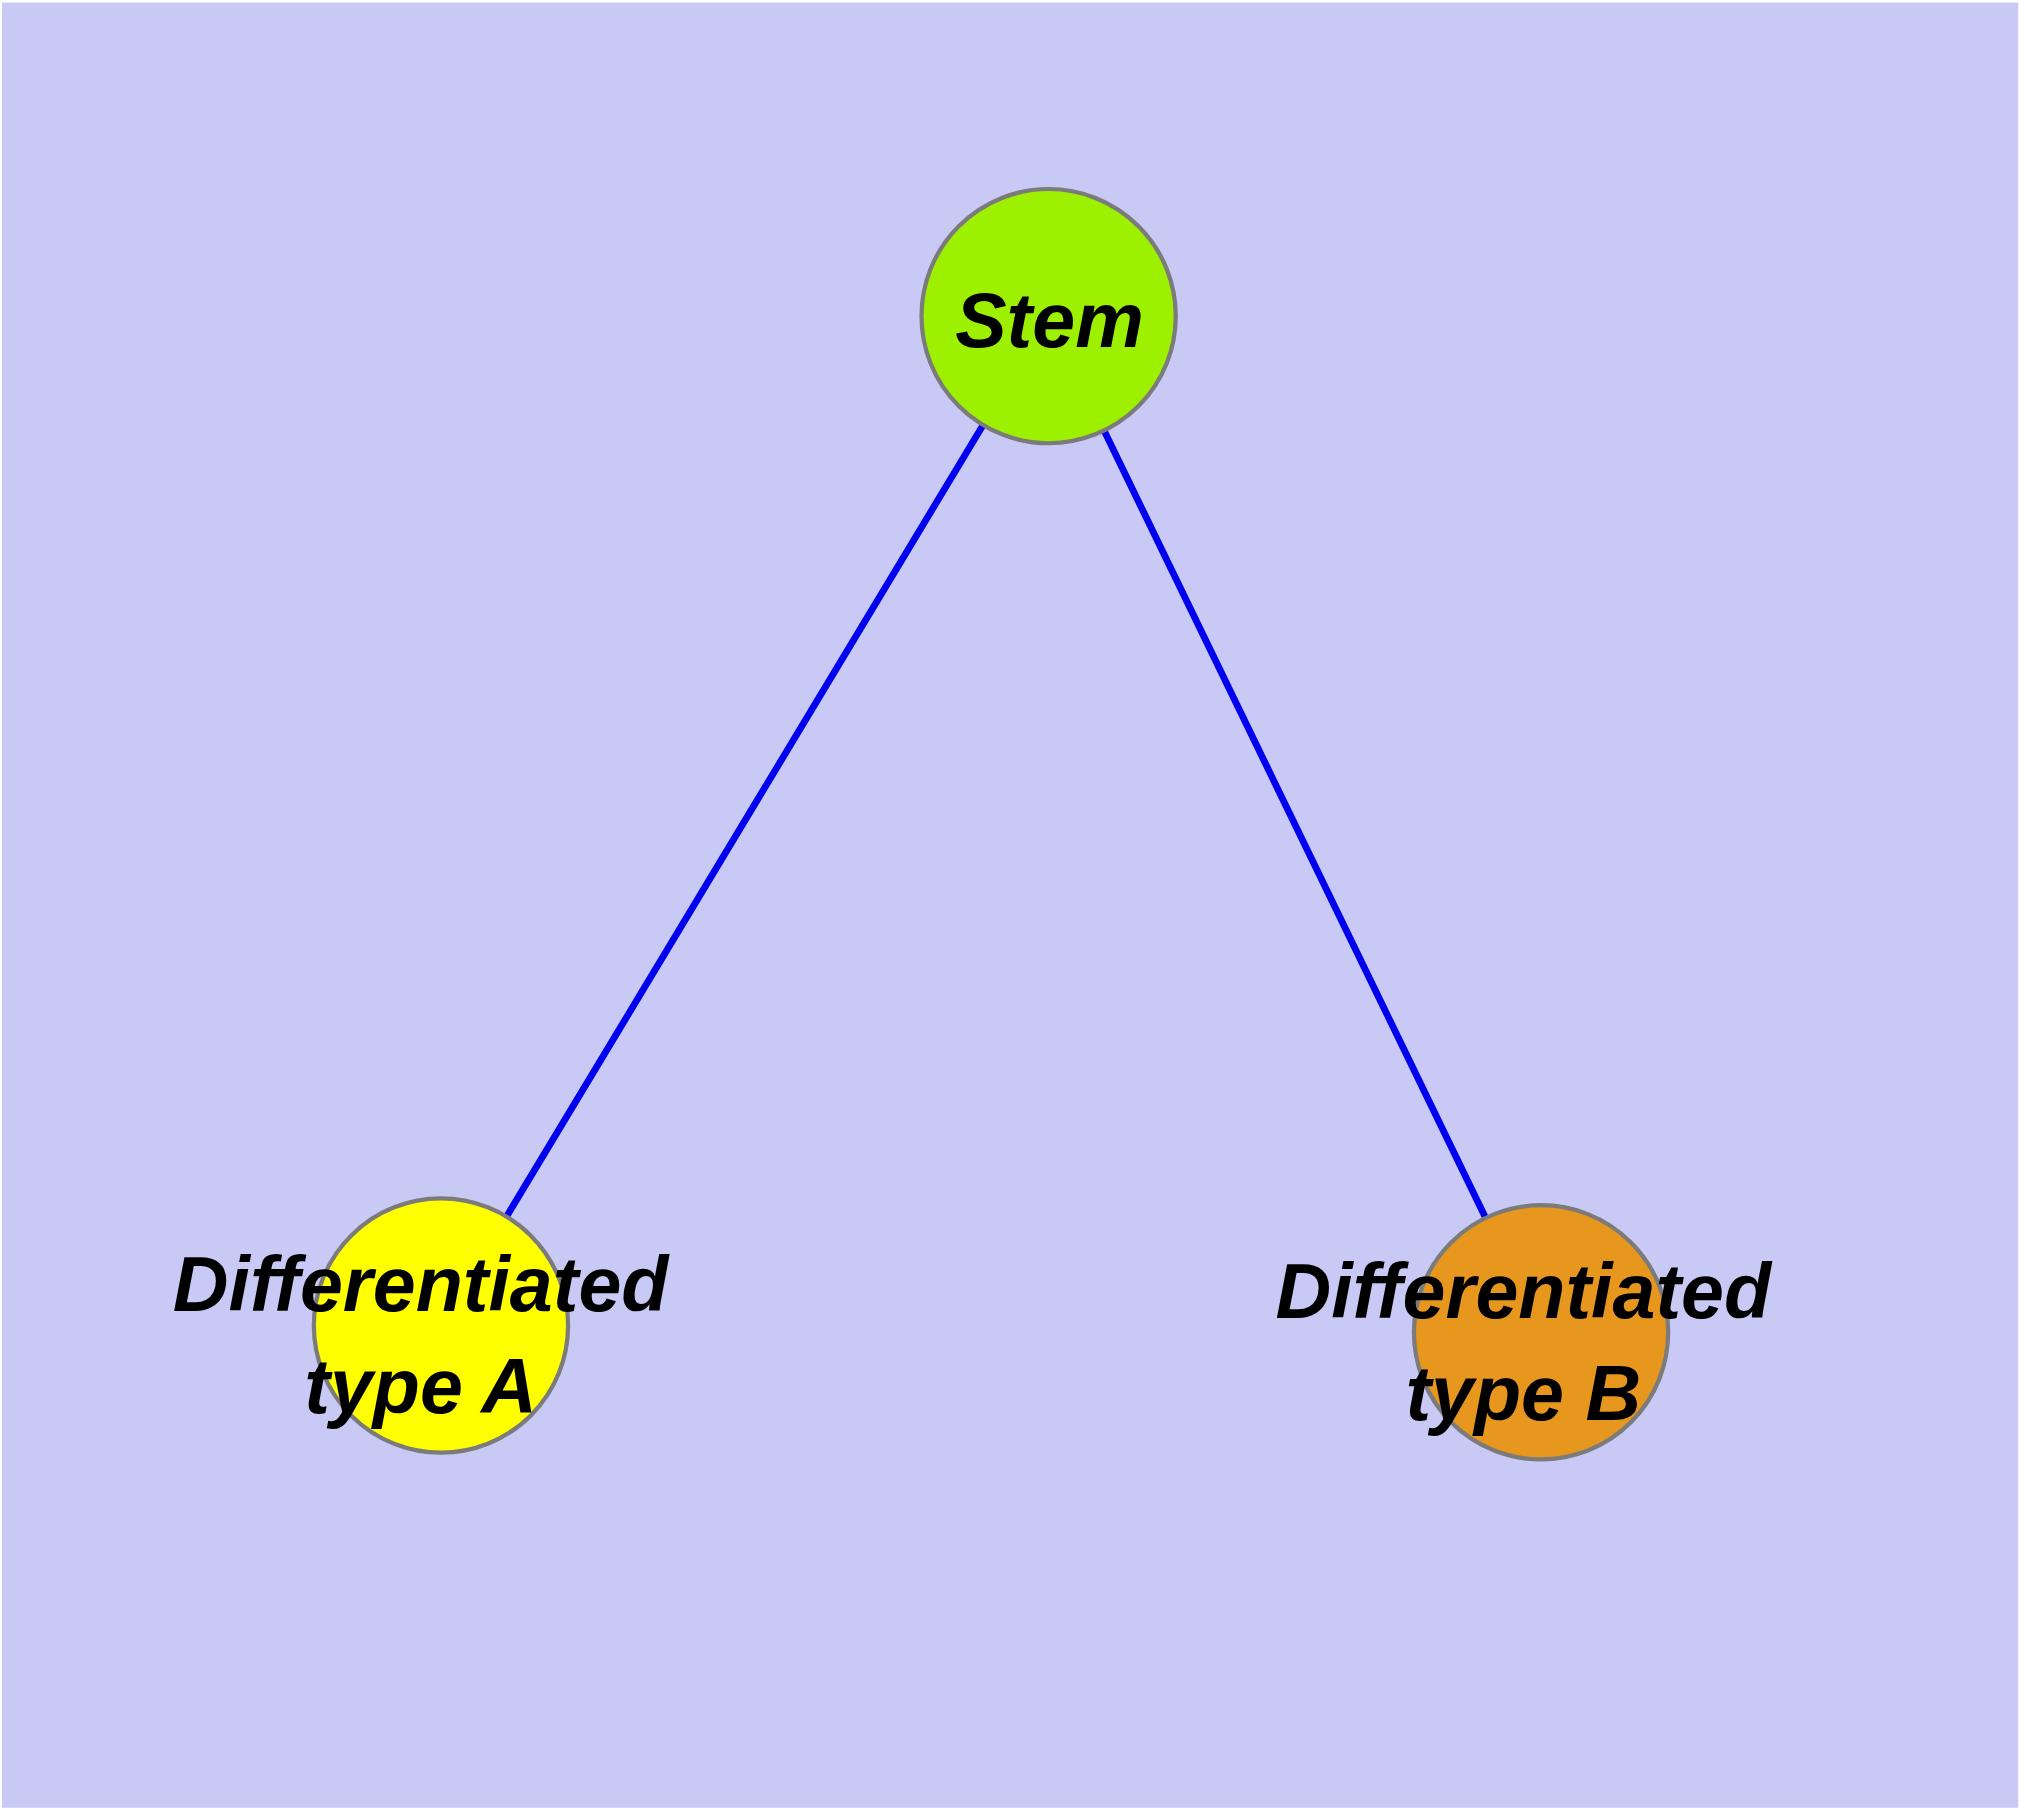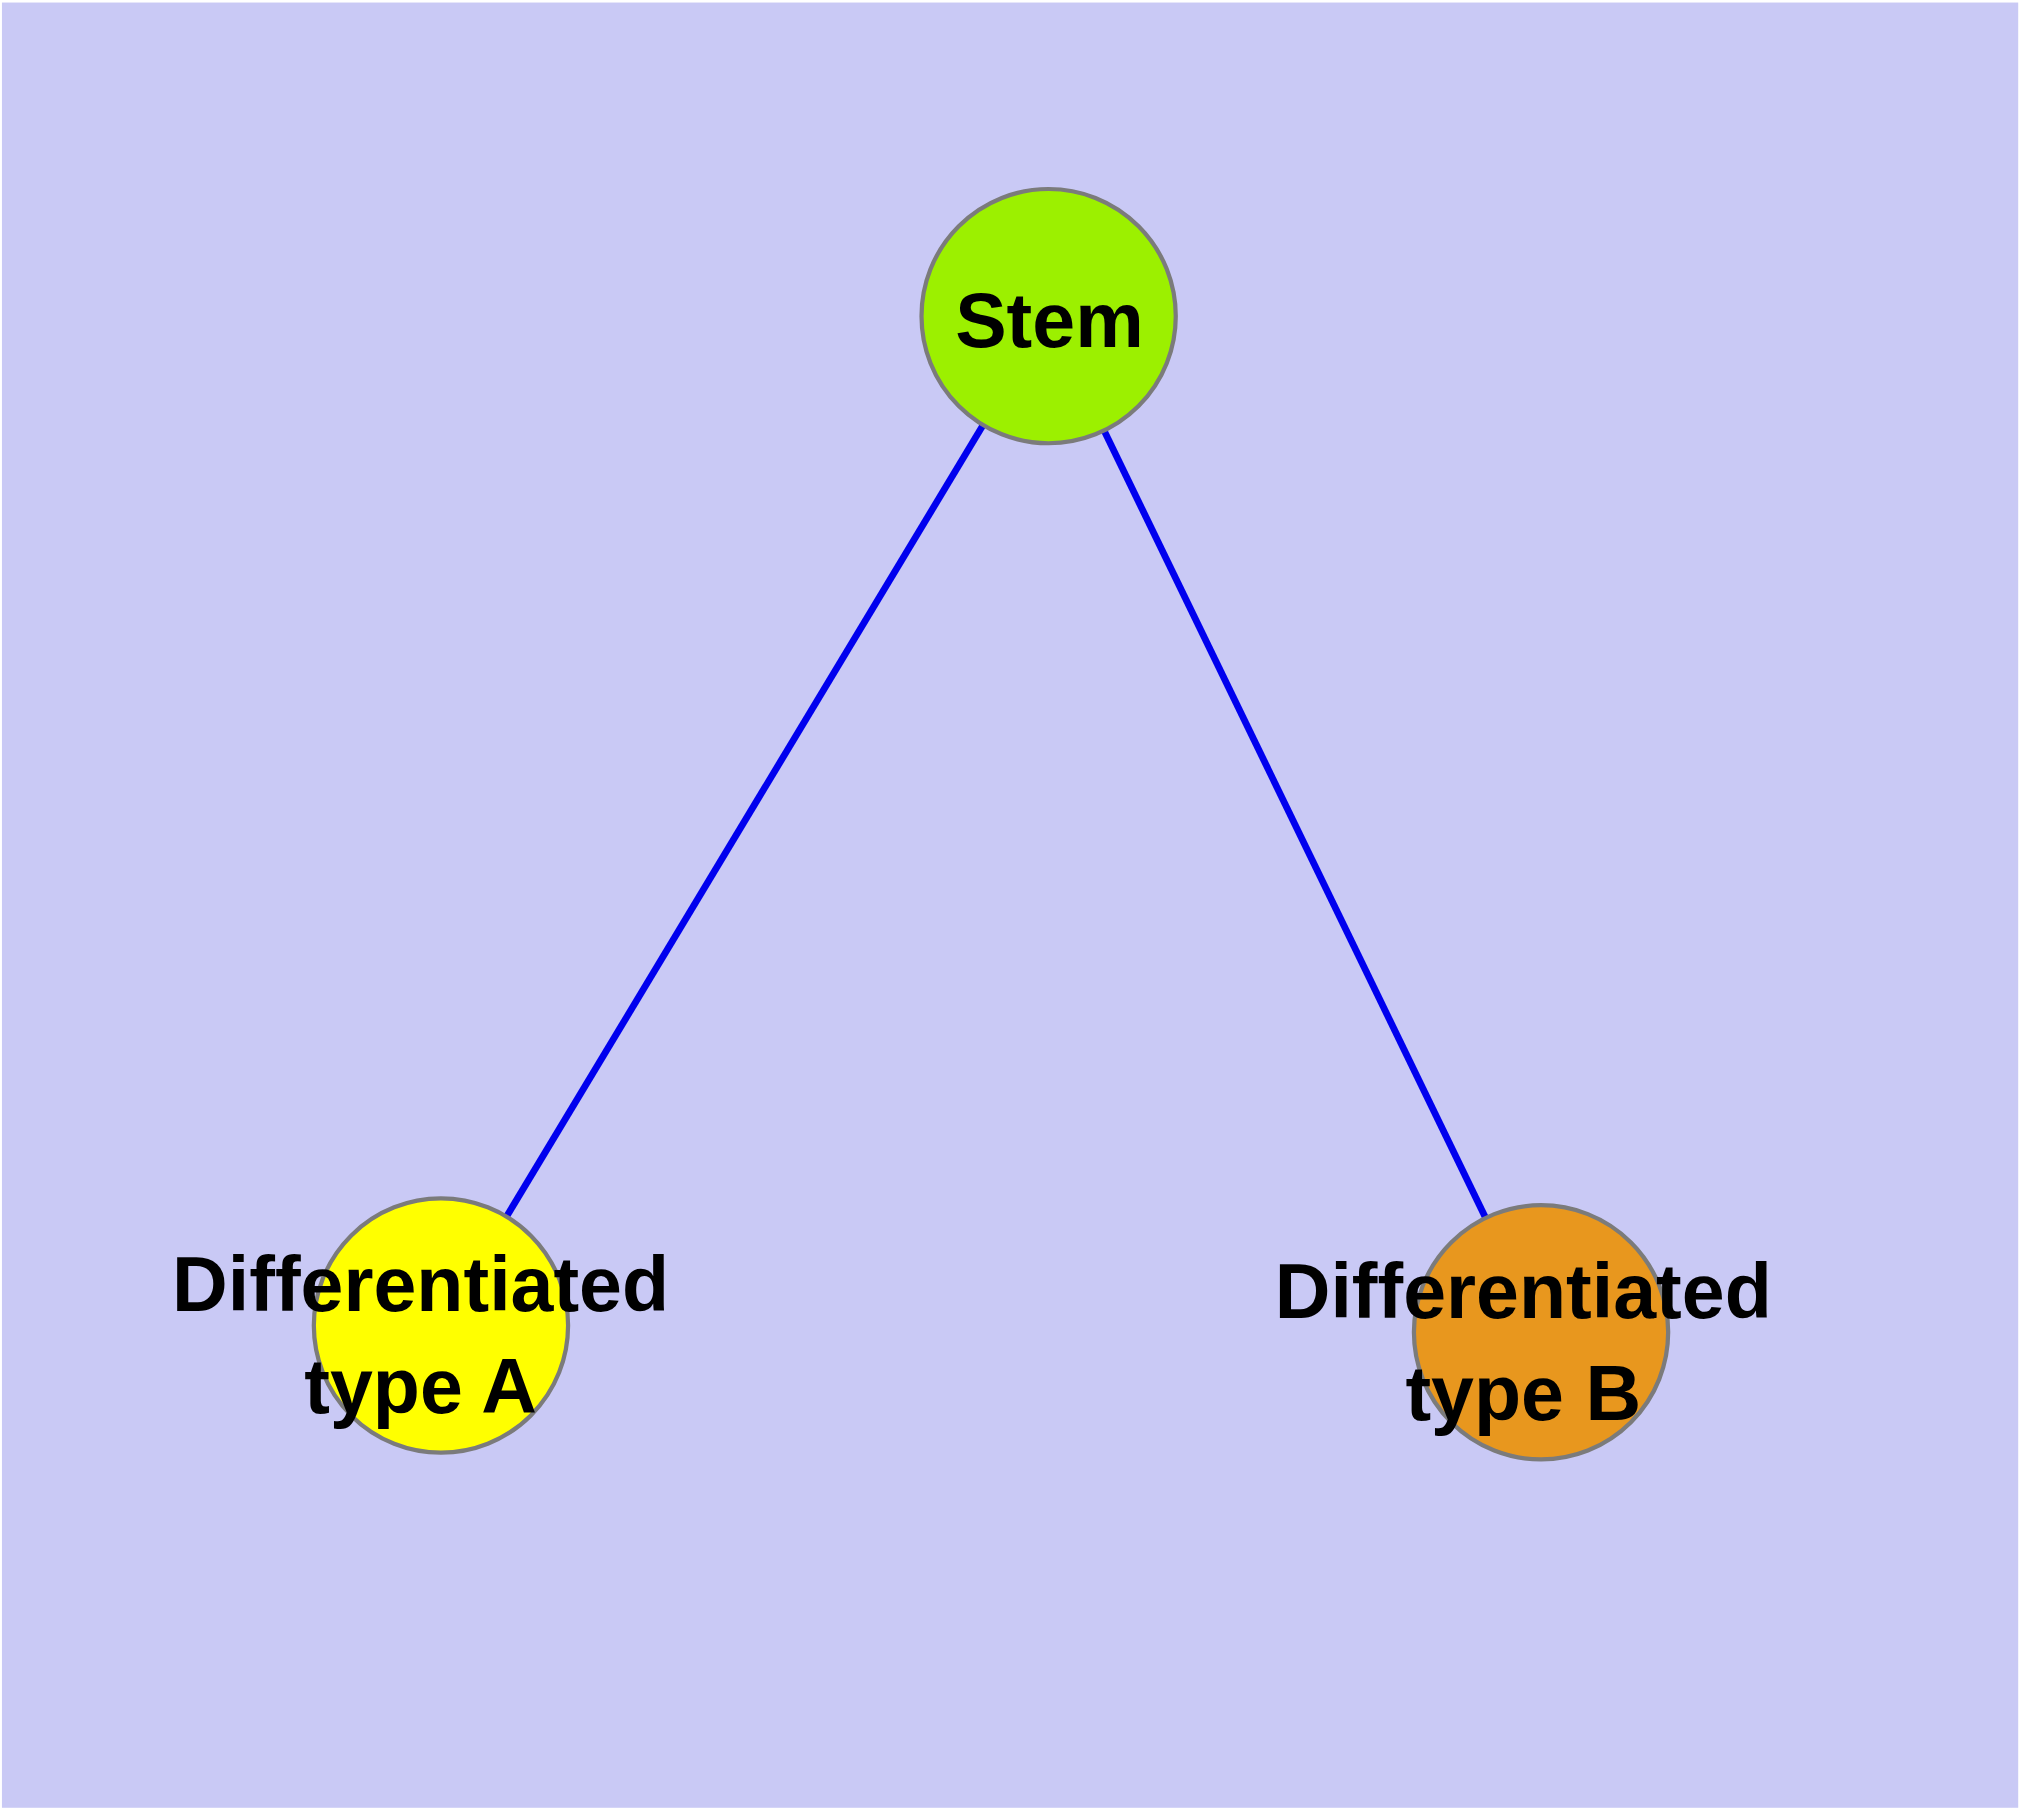--- a/index.html
+++ b/index.html
@@ -9,20 +9,21 @@
   }
   body {
     width: 2021px;
     height: 1812px;
     overflow: hidden;
     font-family: "Liberation Sans", sans-serif;
   }
   #graph-wrap {
     width: 2021px;
     height: 1812px;
+    font-style: italic;
   }
   svg {
     display: block;
   }
   svg text {
     font-family: "Liberation Sans", sans-serif;
     font-weight: bold;
     fill: #000000;
   }
 </style>

